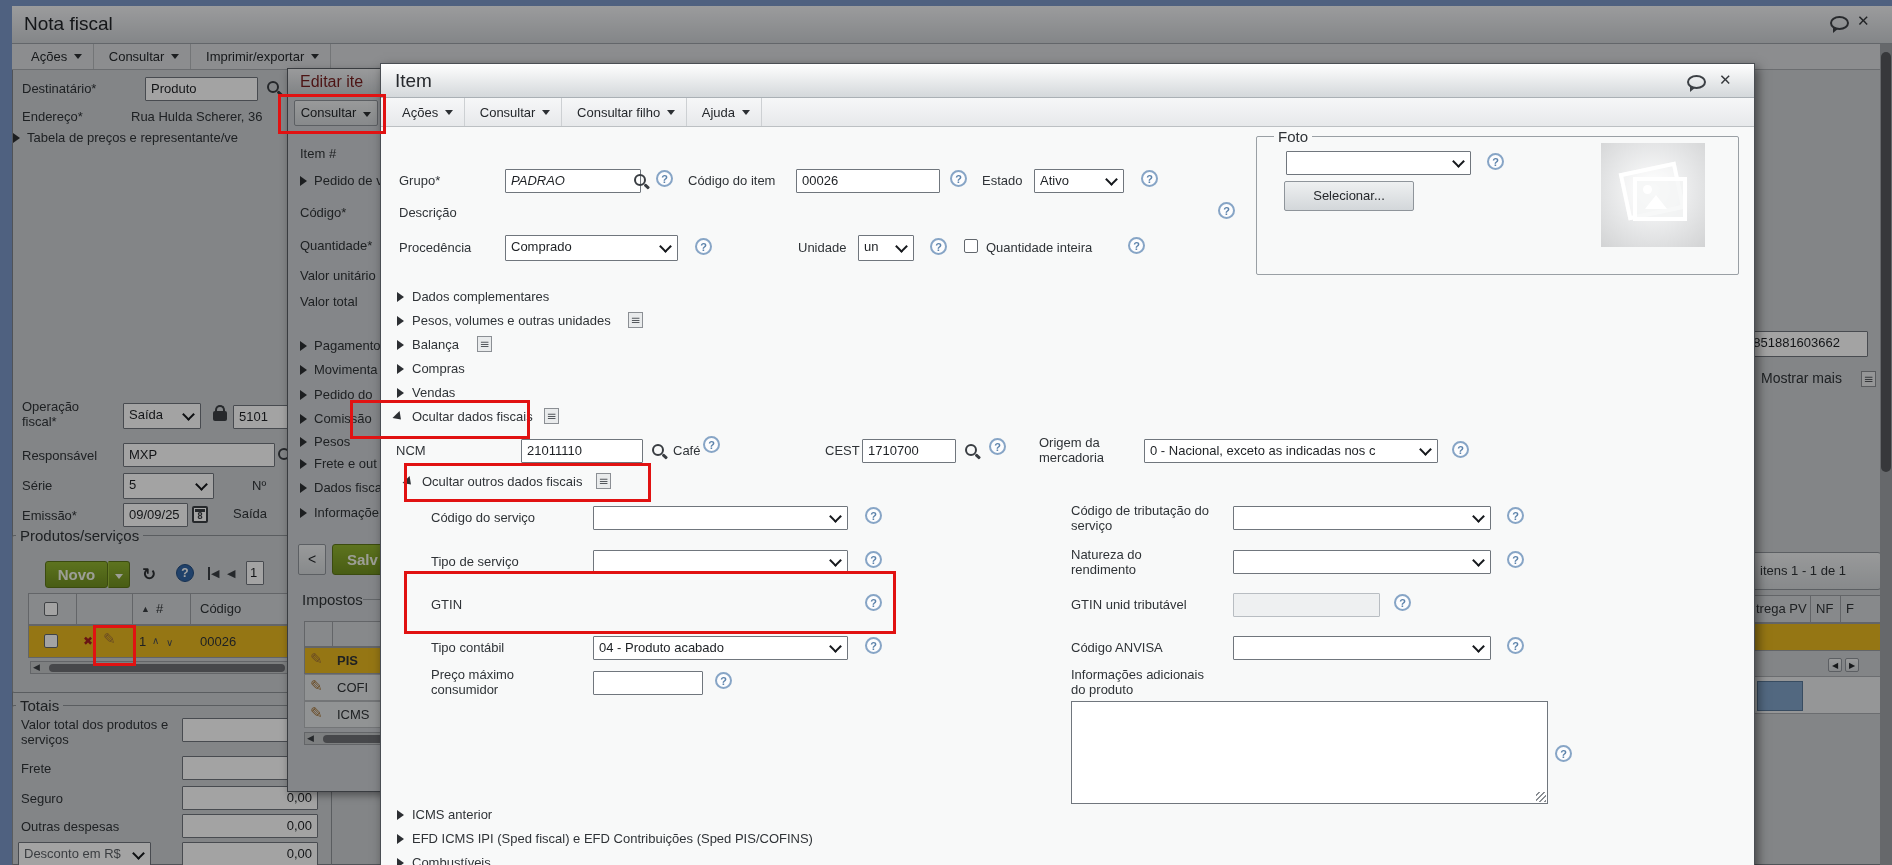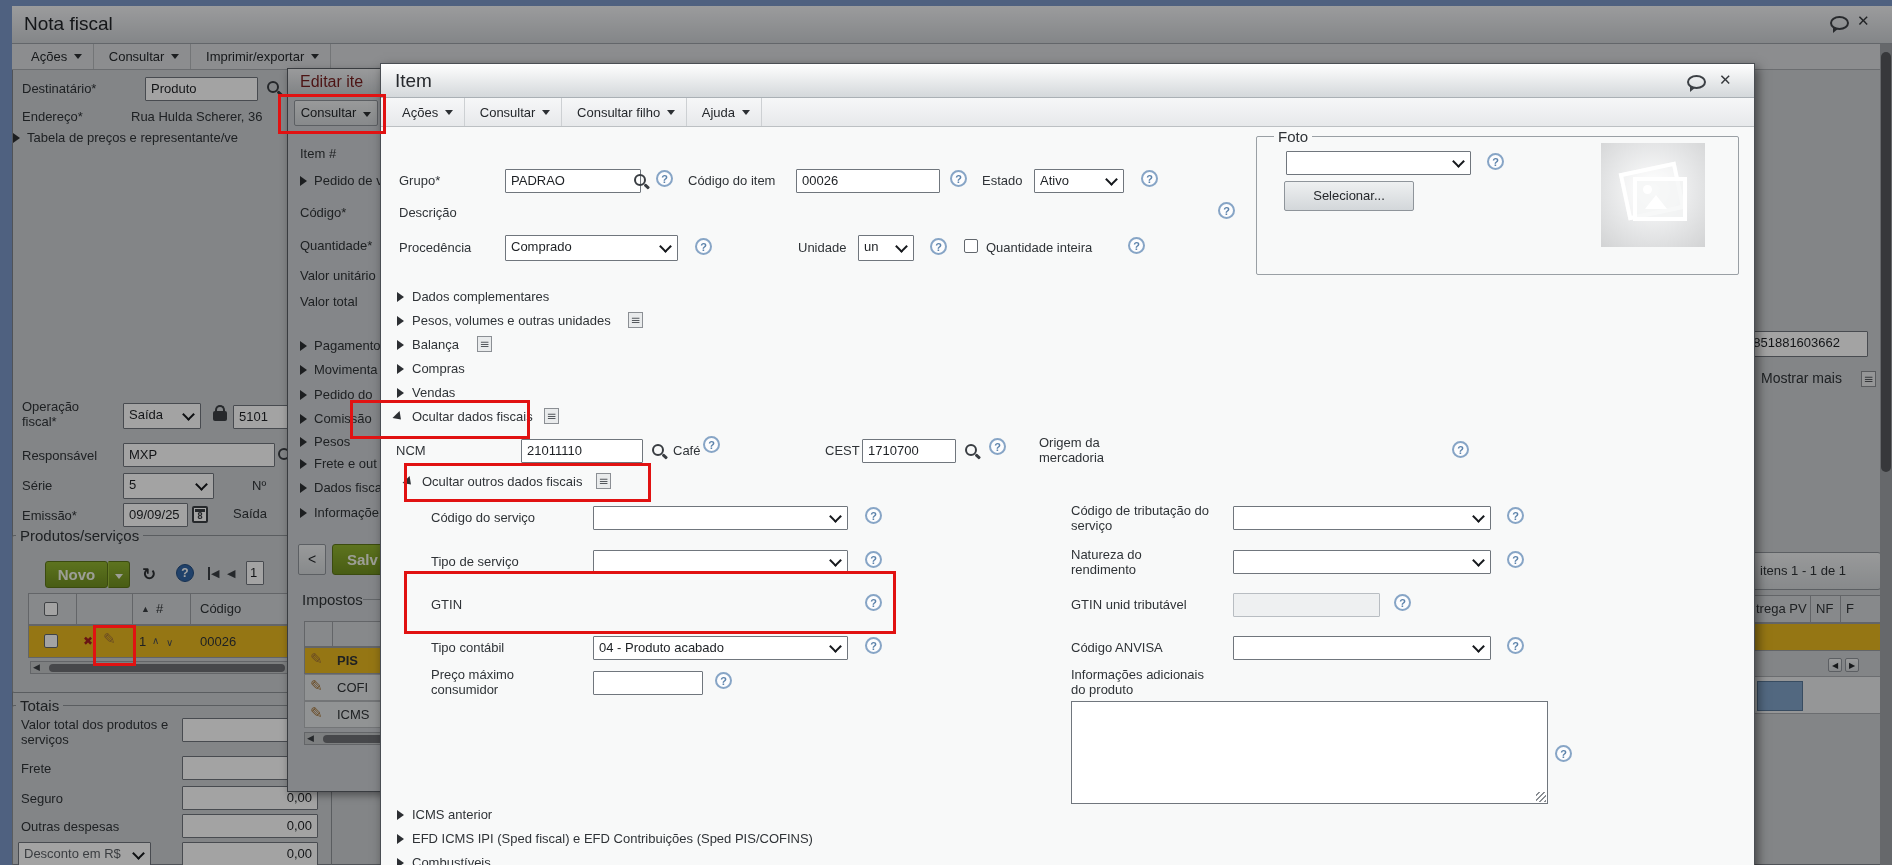--- a/index.html
+++ b/index.html
@@ -294,21 +294,21 @@
           <span>Consultar filho</span>
           <span class="tri"></span>
         </span>
       <span class="menuitem">
           <span>Ajuda</span>
           <span class="tri"></span>
         </span>
     </div>
 
     <div class="lbl" style="left:18px;top:109px;">Grupo*</div>
-    <div class="inp" style="left:124px;top:105px;width:136px;">PADRAO</div>
+    <div class="inp" style="left:124px;top:105px;width:136px;font-style:italic;">PADRAO</div>
     <div class="mag" style="left:252px;top:109px;"></div>
     <div class="help" style="left:275px;top:106px;">?</div>
     <div class="lbl" style="left:307px;top:109px;">Código do item</div>
     <div class="inp" style="left:415px;top:105px;width:144px;">00026</div>
     <div class="help" style="left:569px;top:106px;">?</div>
     <div class="lbl" style="left:601px;top:109px;">Estado</div>
     <div class="inp sel" style="left:653px;top:105px;width:90px;"><span>Ativo</span><span class="chev"></span></div>
     <div class="help" style="left:760px;top:106px;">?</div>
 
     <div class="fieldset" style="left:875px;top:72px;width:481px;height:137px;"></div>
@@ -355,20 +355,21 @@
     <div class="lbl" style="left:15px;top:379px;">NCM</div>
     <div class="inp" style="left:140px;top:375px;width:122px;">21011110</div>
     <div class="mag" style="left:270px;top:379px;"></div>
     <div class="lbl" style="left:292px;top:379px;">Café</div>
     <div class="help" style="left:322px;top:372px;">?</div>
     <div class="lbl" style="left:444px;top:379px;">CEST</div>
     <div class="inp" style="left:481px;top:375px;width:94px;">1710700</div>
     <div class="mag" style="left:583px;top:379px;"></div>
     <div class="help" style="left:608px;top:374px;">?</div>
     <div class="lbl" style="left:658px;top:371px;width:85px;">Origem da mercadoria</div>
+    <div class="inp sel" style="left:763px;top:375px;width:294px;"><span>0 - Nacional, exceto as indicadas nos c</span><span class="chev"></span></div>
     <div class="help" style="left:1071px;top:377px;">?</div>
 
     <span class="arr-exp" style="left:24px;top:413px;"></span>
     <div class="lbl" style="left:41px;top:410px;white-space:nowrap;">Ocultar outros dados fiscais</div>
     <div class="mini" style="left:215px;top:409px;">≡</div>
 
     <div class="lbl" style="left:50px;top:446px;">Código do serviço</div>
     <div class="inp sel" style="left:212px;top:442px;width:255px;"><span></span><span class="chev"></span></div>
     <div class="help" style="left:484px;top:443px;">?</div>
 

